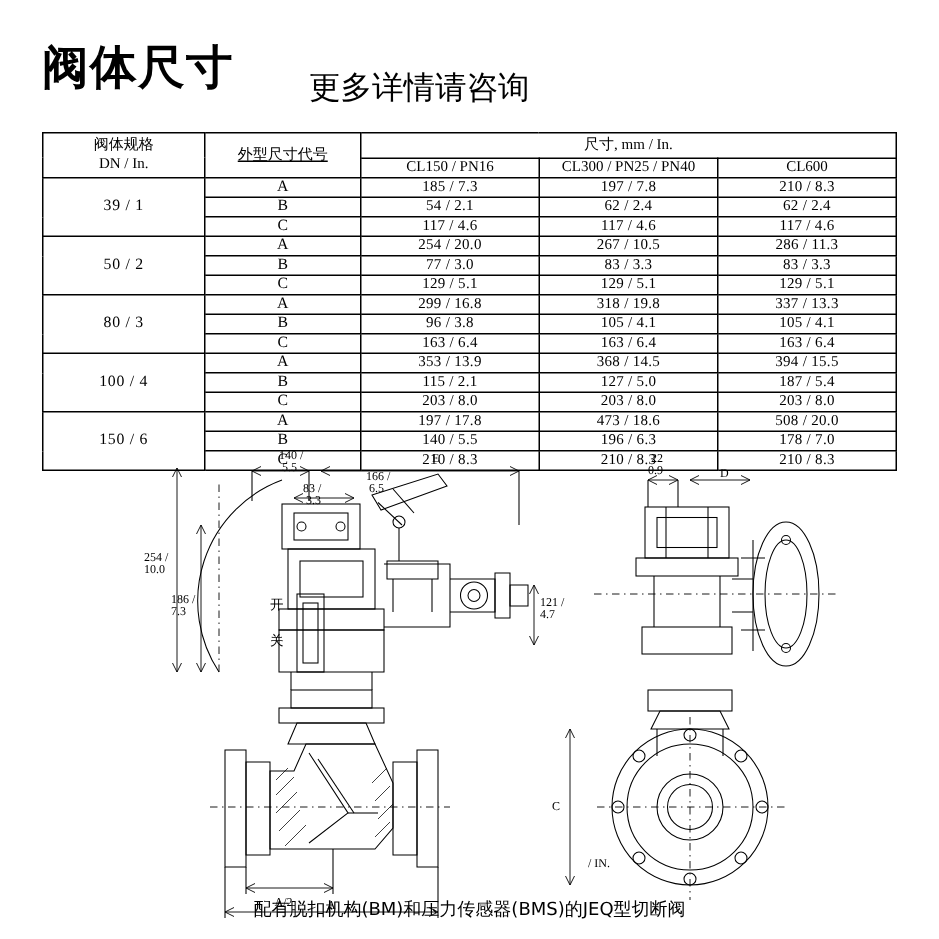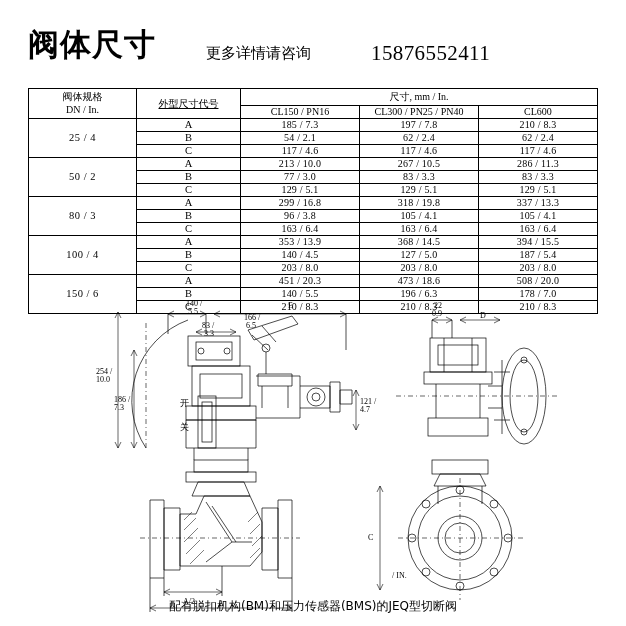--- a/index.html
+++ b/index.html
@@ -37,21 +37,21 @@
     font-weight: bold;
     letter-spacing: 1px;
     font-family: "DejaVu Sans", sans-serif;
     color: #000;
     white-space: nowrap;
   }
   .title-sub {
     position: absolute;
     left: 206px;
     top: 44px;
-    font-size: 15px;
+    font-size: 21px;
     font-family: "DejaVu Sans", sans-serif;
     color: #000;
     white-space: nowrap;
   }
   .title-phone {
     position: absolute;
     left: 371px;
     top: 41px;
     font-size: 21px;
     font-family: "Liberation Serif", serif;
@@ -128,21 +128,20 @@
   .txtc { font-family: "DejaVu Sans", sans-serif; font-size: 9px; fill: #000; }
 </style>
 </head>
 <body>
 
 <div class="page">
 
   <div class="header">
     <div class="title-main">阀体尺寸</div>
     <div class="title-sub">更多详情请咨询</div>
-    <div class="title-phone">15876552411</div>
   </div>
 
   <div class="table-wrap">
     <table class="dims">
       <thead>
         <tr>
           <th class="col-spec" rowspan="2">
             <div class="hdr-cell hdr-two-line">
               <div>阀体规格</div>
               <div>DN / In.</div>
@@ -160,21 +159,21 @@
         </tr>
         <tr>
           <th class="col-val">CL150 / PN16</th>
           <th class="col-val">CL300 / PN25 / PN40</th>
           <th class="col-val">CL600</th>
         </tr>
       </thead>
       <tbody>
 
         <tr>
-          <td class="spec" rowspan="3">25 / 4</td>
+          <td class="spec" rowspan="3">39 / 1</td>
           <td class="code">A</td>
           <td class="val">185 / 7.3</td>
           <td class="val">197 / 7.8</td>
           <td class="val">210 / 8.3</td>
         </tr>
         <tr>
           <td class="code">B</td>
           <td class="val">54 / 2.1</td>
           <td class="val">62 / 2.4</td>
           <td class="val">62 / 2.4</td>
@@ -182,21 +181,21 @@
         <tr>
           <td class="code">C</td>
           <td class="val">117 / 4.6</td>
           <td class="val">117 / 4.6</td>
           <td class="val">117 / 4.6</td>
         </tr>
 
         <tr>
           <td class="spec" rowspan="3">50 / 2</td>
           <td class="code">A</td>
-          <td class="val">213 / 10.0</td>
+          <td class="val">254 / 20.0</td>
           <td class="val">267 / 10.5</td>
           <td class="val">286 / 11.3</td>
         </tr>
         <tr>
           <td class="code">B</td>
           <td class="val">77 / 3.0</td>
           <td class="val">83 / 3.3</td>
           <td class="val">83 / 3.3</td>
         </tr>
         <tr>
@@ -228,35 +227,35 @@
 
         <tr>
           <td class="spec" rowspan="3">100 / 4</td>
           <td class="code">A</td>
           <td class="val">353 / 13.9</td>
           <td class="val">368 / 14.5</td>
           <td class="val">394 / 15.5</td>
         </tr>
         <tr>
           <td class="code">B</td>
-          <td class="val">140 / 4.5</td>
+          <td class="val">115 / 2.1</td>
           <td class="val">127 / 5.0</td>
           <td class="val">187 / 5.4</td>
         </tr>
         <tr>
           <td class="code">C</td>
           <td class="val">203 / 8.0</td>
           <td class="val">203 / 8.0</td>
           <td class="val">203 / 8.0</td>
         </tr>
 
         <tr>
           <td class="spec" rowspan="3">150 / 6</td>
           <td class="code">A</td>
-          <td class="val">451 / 20.3</td>
+          <td class="val">197 / 17.8</td>
           <td class="val">473 / 18.6</td>
           <td class="val">508 / 20.0</td>
         </tr>
         <tr>
           <td class="code">B</td>
           <td class="val">140 / 5.5</td>
           <td class="val">196 / 6.3</td>
           <td class="val">178 / 7.0</td>
         </tr>
         <tr>

